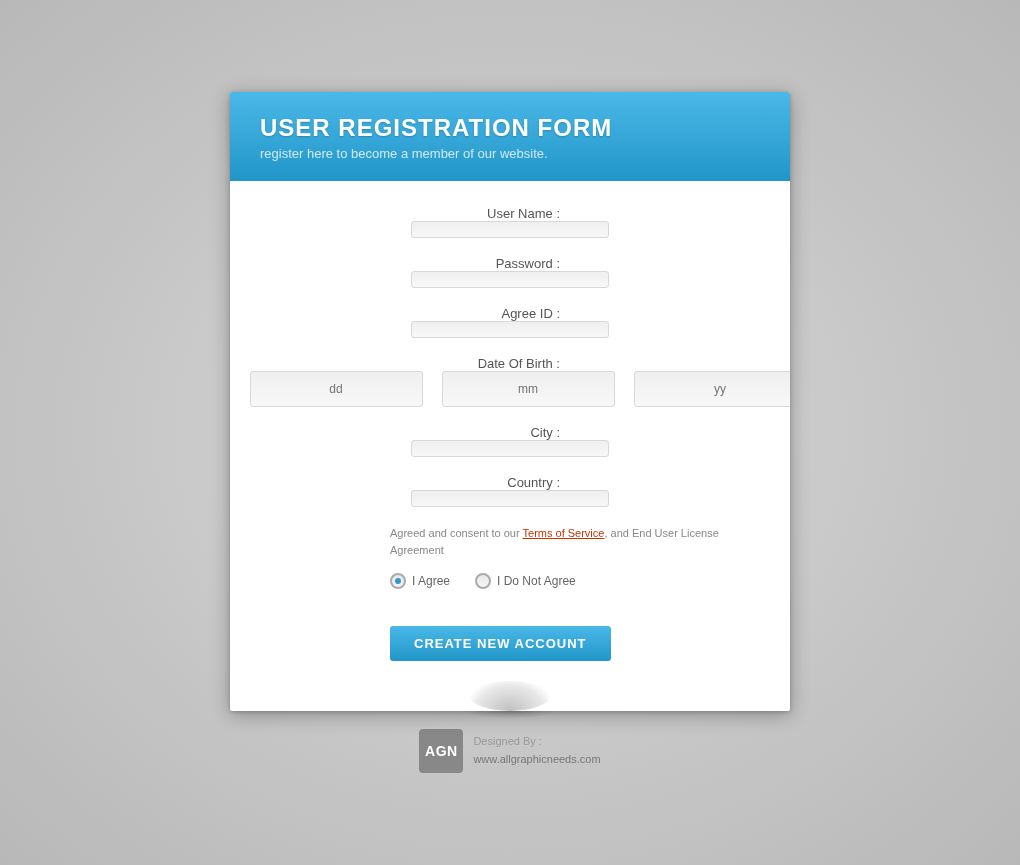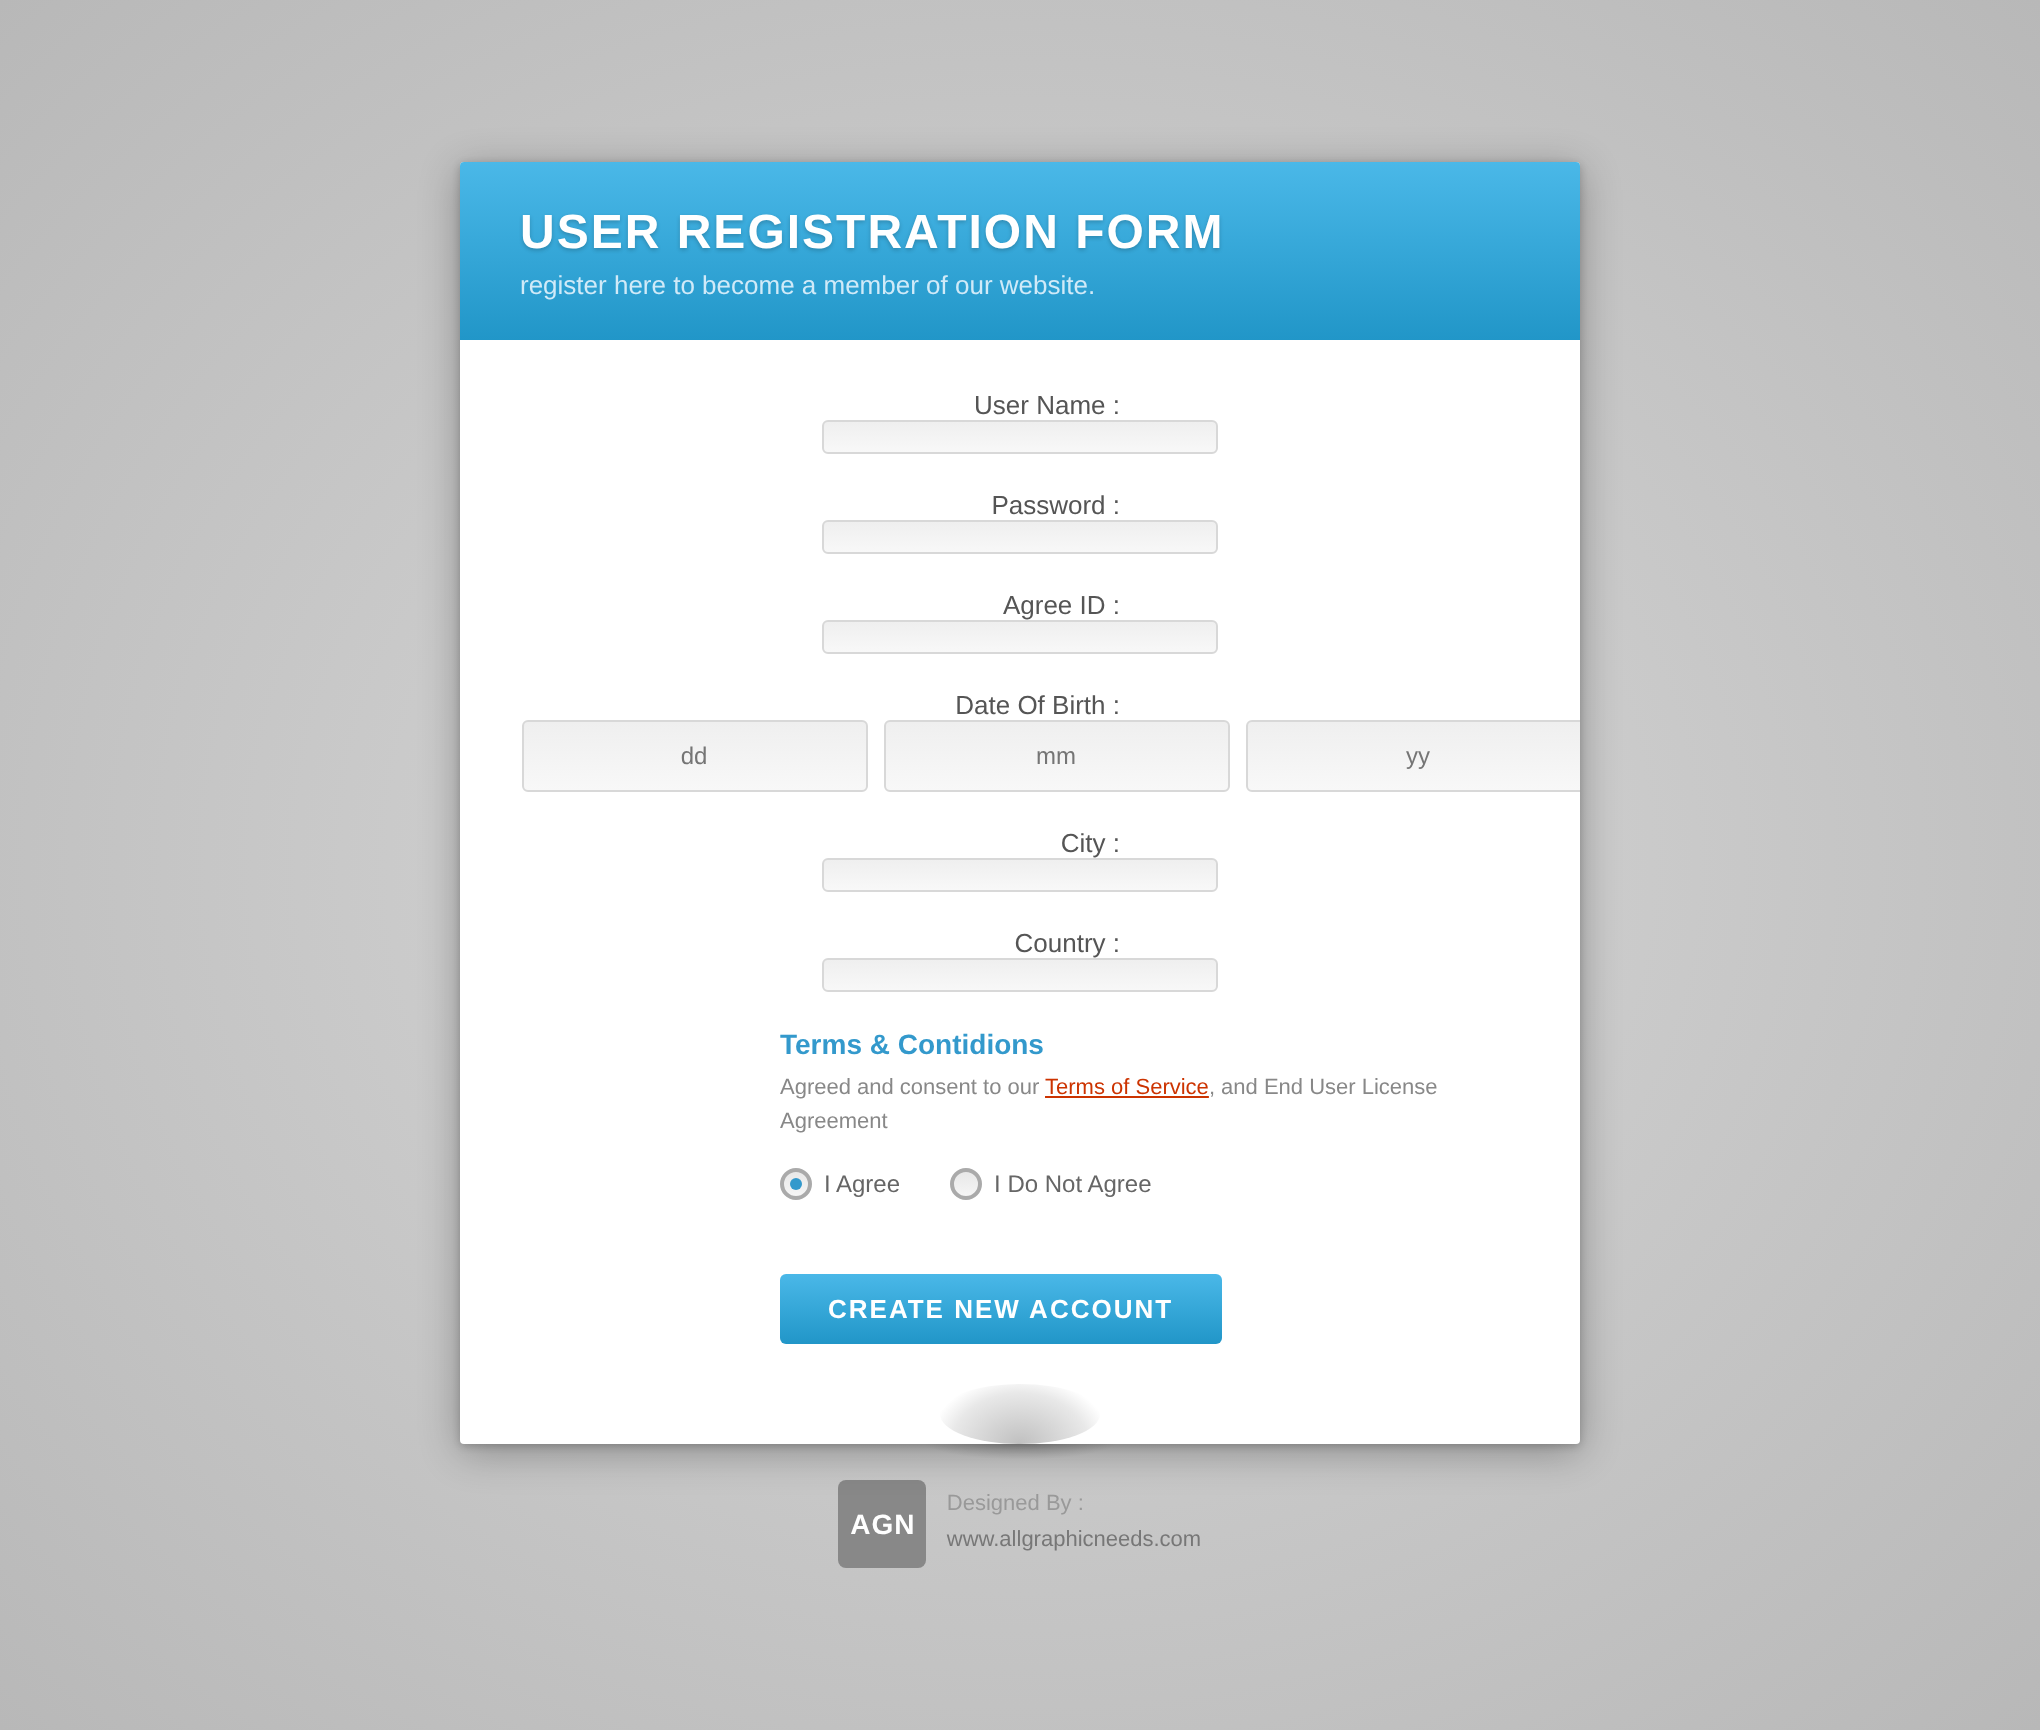--- a/index.html
+++ b/index.html
@@ -103,21 +103,21 @@
       background: #f5f5f5;
       background: linear-gradient(to bottom, #efefef 0%, #f8f8f8 100%);
       padding: 0 10px;
       font-size: 13px;
       color: #888;
       outline: none;
     }
 
     .dob-container {
       display: flex;
-      gap: 8px;
+      gap: 19px;
       flex: 1;
       padding-left: 36px;
     }
 
     .dob-input {
       flex: 1;
       height: 36px;
       border: 1px solid #d8d8d8;
       border-radius: 3px;
       background: linear-gradient(to bottom, #efefef 0%, #f8f8f8 100%);
@@ -280,21 +280,20 @@
         <label class="form-label">City :</label>
         <input class="form-input" type="text" style="">
       </div>
 
       <div class="form-row">
         <label class="form-label">Country :</label>
         <input class="form-input" type="text" style="">
       </div>
 
       <div class="terms-section">
-        <div class="terms-heading">Terms &amp; Contidions</div>
         <div class="terms-text">
           <span>Agreed and consent to our </span><span class="terms-link">Terms of Service</span><span>, and End User License Agreement</span>
         </div>
       </div>
 
       <div class="radio-section">
         <label class="radio-option">
           <div class="radio-btn selected"></div>
           <span>I Agree</span>
         </label>

